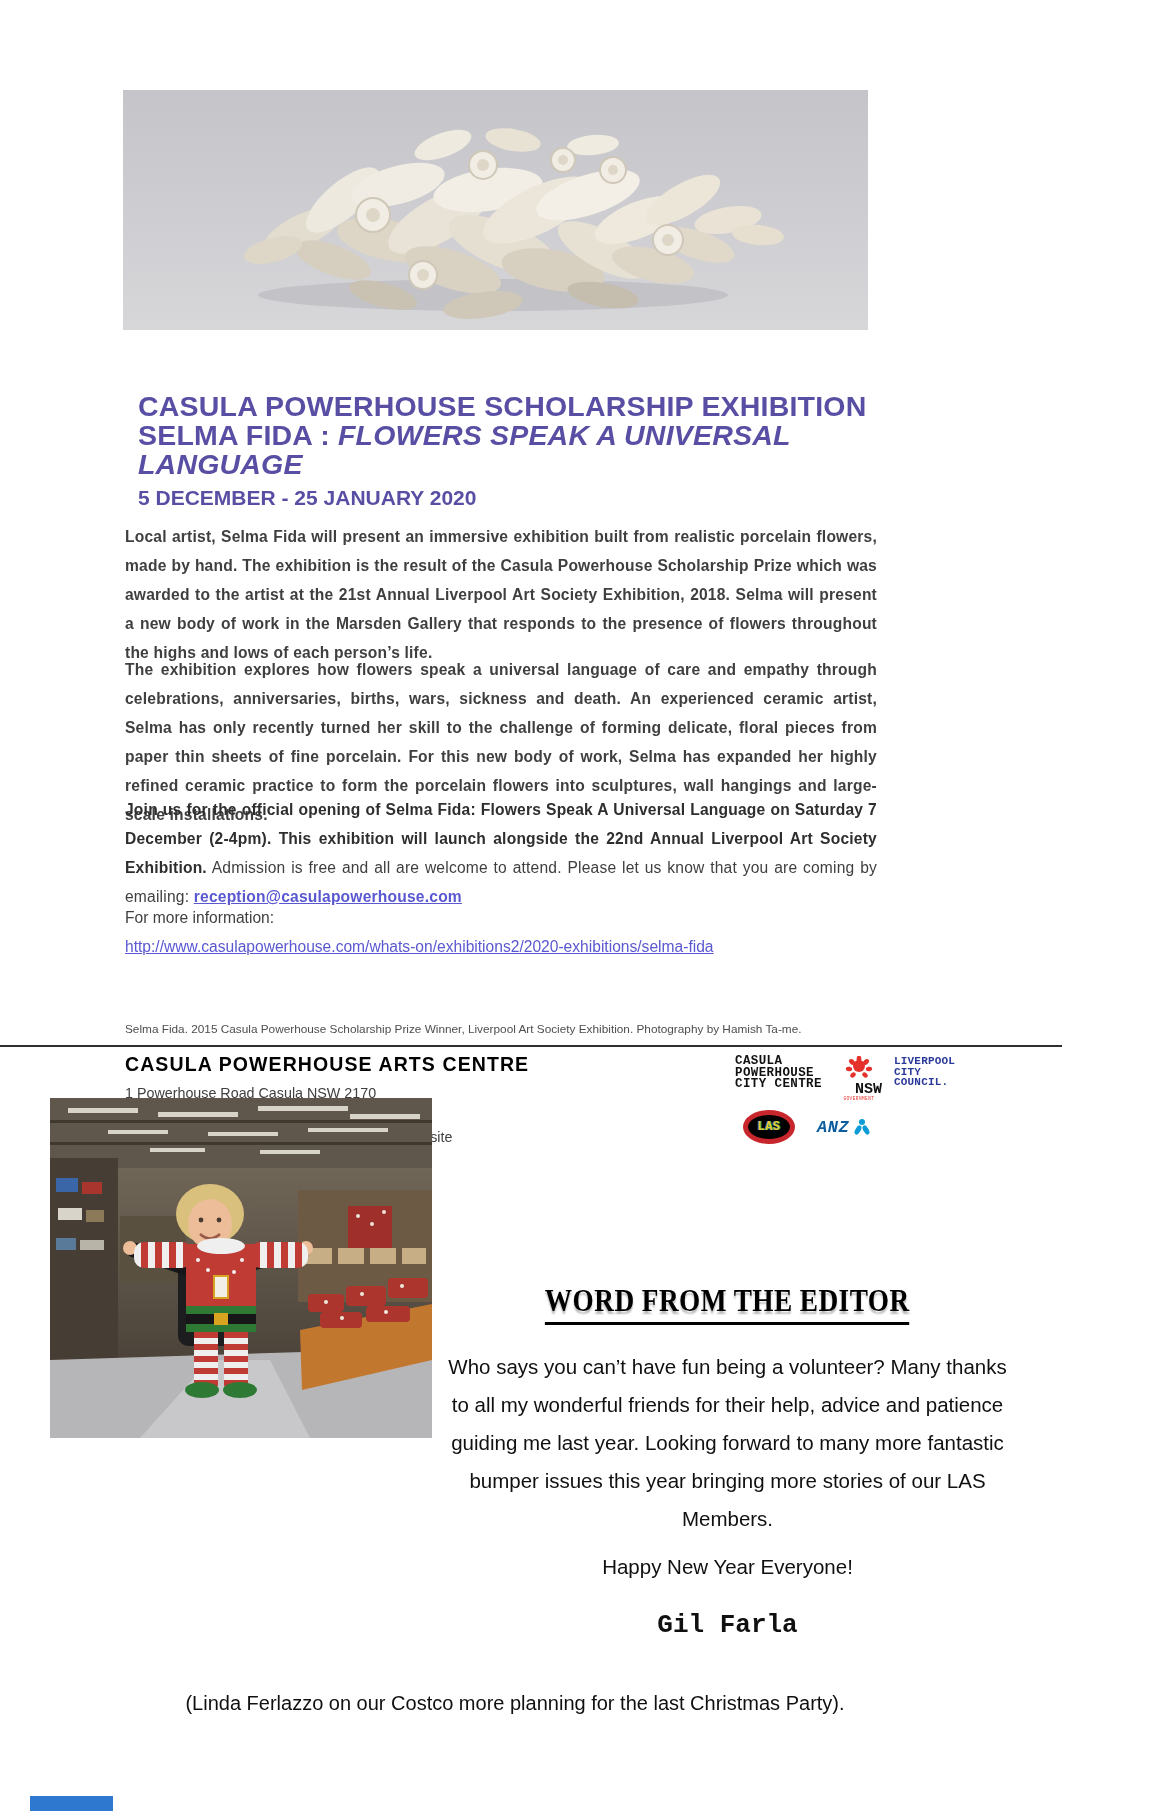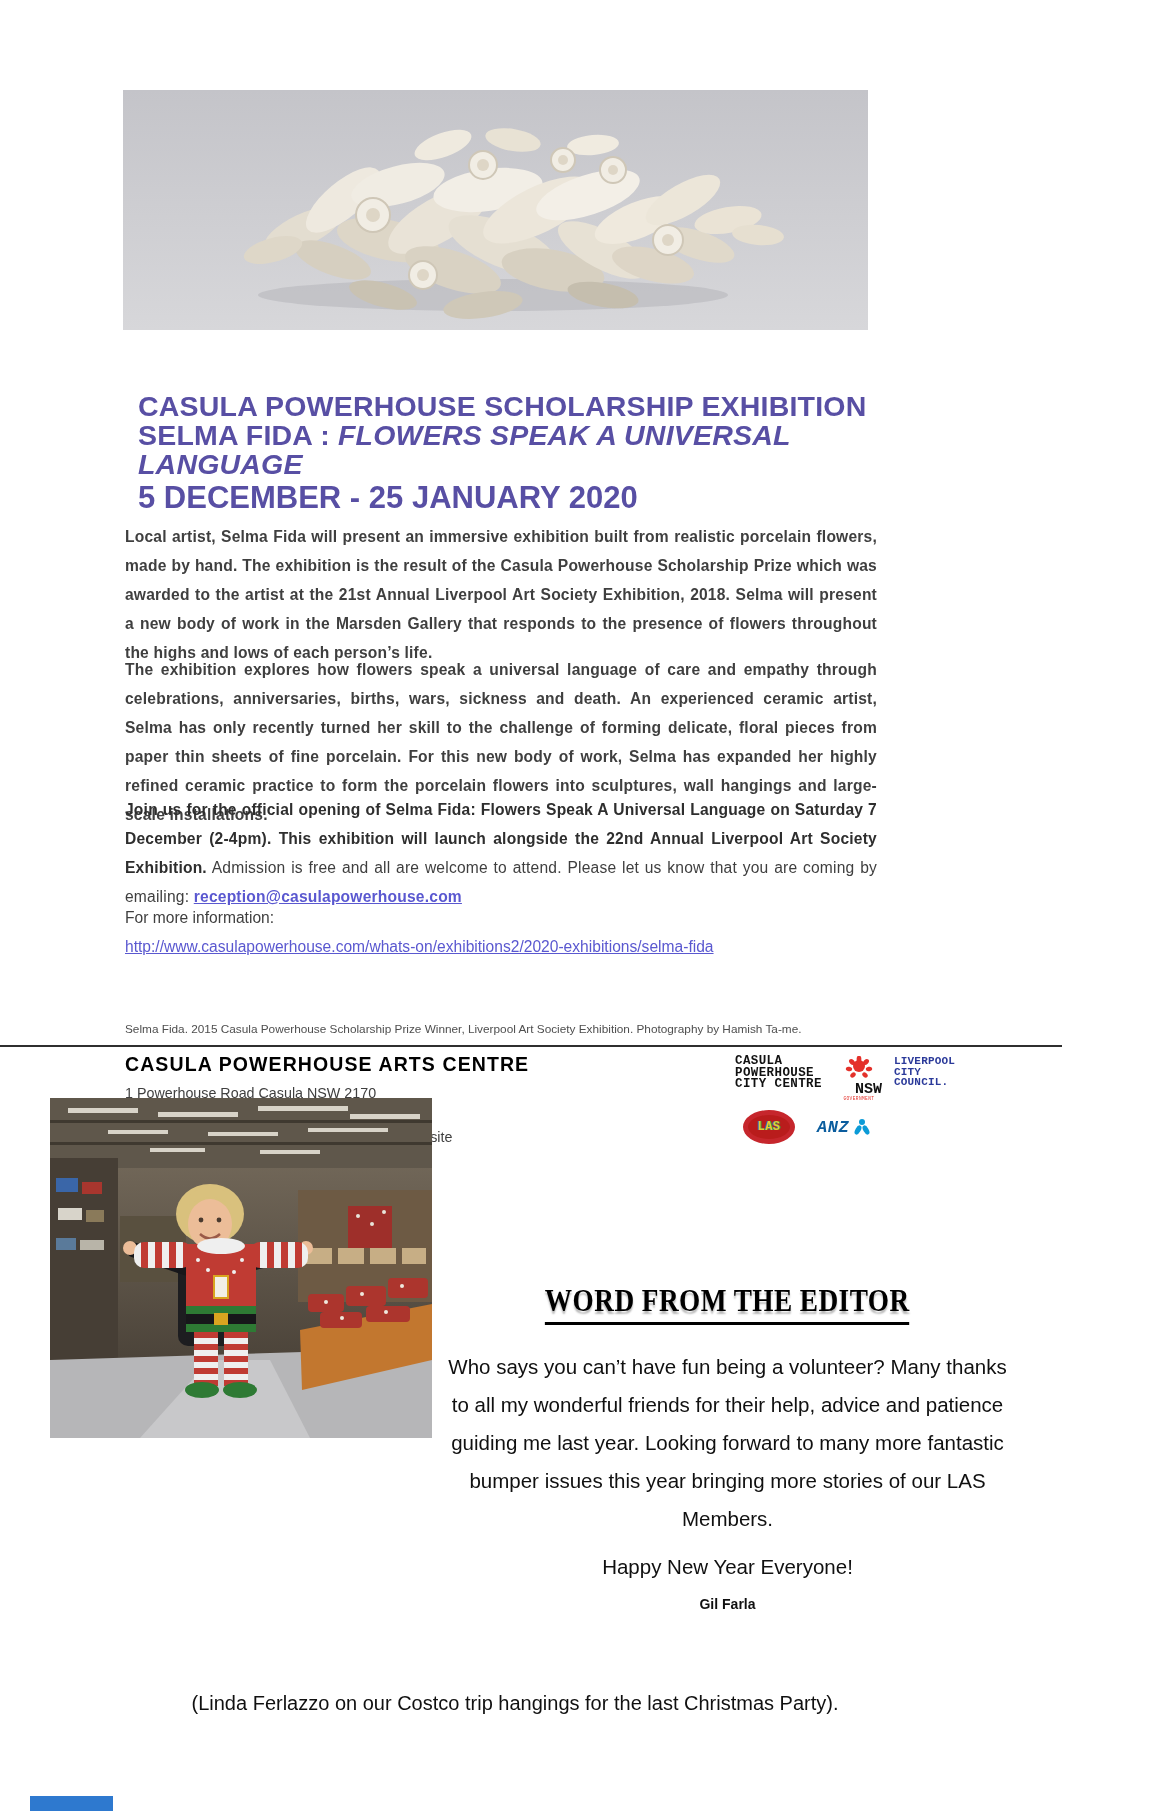--- a/index.html
+++ b/index.html
@@ -7,21 +7,21 @@
         font-family:"Liberation Sans", sans-serif;color:#3d3d3d;}
   .abs{position:absolute;}
 
   
   .hero{left:123px;top:90px;width:745px;height:240px;}
 
   
   .head-block{left:138px;top:392px;width:800px;color:#584fa4;font-weight:bold;}
   .head-line{font-size:28.5px;line-height:29px;letter-spacing:.2px;}
   .head-ital{font-style:italic;}
-  .head-dates{font-size:31px;line-height:28px;margin-top:5px;}
+  .head-dates{font-size:21px;line-height:28px;margin-top:5px;}
 
   
   .para{left:125px;width:752px;font-size:15.6px;line-height:29px;color:#3f3f3f;
         text-align:justify;letter-spacing:.2px;font-weight:bold;}
   .para.b{font-weight:bold;color:#2e2e2e;}
   .para .normal{font-weight:normal;color:#3f3f3f;}
   a.doclink{color:#5a58d0;text-decoration:underline;}
   .info-label{font-size:15.6px;color:#3f3f3f;line-height:29px;}
 
   .small-caption{left:125px;top:1022px;width:900px;font-size:11.8px;color:#4e4e4e;}
@@ -35,37 +35,37 @@
 
   
   .logos{left:735px;top:1056px;width:270px;}
   .logo-row{display:flex;align-items:flex-start;font-family:Liberation Mono, monospace;}
   .cpac-logo{font-weight:bold;color:#111;font-size:12.5px;line-height:11.5px;letter-spacing:.4px;}
   .nsw-logo{margin-left:14px;text-align:center;width:46px;}
   .nsw-txt{font-weight:bold;color:#101010;font-size:15px;line-height:13px;text-align:right;}
   .nsw-sub{font-size:4.5px;color:#e4312b;letter-spacing:.4px;}
   .lcc-logo{margin-left:12px;font-weight:bold;color:#2b3a9a;font-size:11px;line-height:10.5px;letter-spacing:.2px;}
   .logo-row2{margin-top:9px;margin-left:8px;align-items:center;}
-  .las-logo{width:52px;height:34px;border:5px solid #c6262c;border-radius:50%;background:#b91c1c;
+  .las-logo{width:52px;height:34px;border:5px solid #c6262c;border-radius:50%;background:#000000;
             display:flex;align-items:center;justify-content:center;box-sizing:border-box;}
   .las-txt{color:#e9c833;font-size:12px;font-weight:bold;letter-spacing:.5px;
            text-shadow:1px 0 0 #3aa33a, -1px 0 0 #2a69c8;}
   .anz-logo{margin-left:22px;display:flex;align-items:center;}
   .anz-txt{color:#0b5d9e;font-weight:bold;font-style:italic;font-size:17px;letter-spacing:.5px;}
 
   
   .photo{left:50px;top:1098px;width:382px;height:340px;background:#6e655a;}
   .editor-col{left:440px;top:1283px;width:575px;text-align:center;color:#101010;}
   .editor-head{display:inline-block;font-family:"Liberation Serif", serif;font-weight:bold;
                font-size:31px;letter-spacing:.5px;color:#000;transform:scaleX(.88);
                border-bottom:3px solid #000;padding-bottom:3px;
                text-shadow:0 3px 2px rgba(0,0,0,.28);}
   .editor-body{margin-top:23px;font-size:20.5px;line-height:38px;}
   .editor-happy{margin-top:17px;font-size:20.5px;}
-  .editor-sig{margin-top:17px;font-size:14px;font-weight:bold;}
+  .editor-sig{margin-top:31px;font-size:26px;font-weight:bold;font-family:Liberation Mono, monospace;}
   .bottom-caption{left:0;top:1692px;width:1030px;text-align:center;font-size:20px;color:#101010;}
 
   .page-strip{left:30px;top:1796px;width:83px;height:15px;background:#2e79cf;}
 </style>
 </head>
 <body>
 
 <div class="page">
 
   <div class="abs hero">
@@ -316,17 +316,17 @@
     </svg>
   </div>
 
   <div class="abs editor-col">
     <span class="editor-head">WORD FROM THE EDITOR</span>
     <div class="editor-body">Who says you can’t have fun being a volunteer? Many thanks to all my wonderful friends for their help, advice and patience guiding me last year. Looking forward to many more fantastic bumper issues this year bringing more stories of our LAS Members.</div>
     <div class="editor-happy">Happy New Year Everyone!</div>
     <div class="editor-sig">Gil Farla</div>
   </div>
 
-  <div class="abs bottom-caption">(Linda Ferlazzo on our Costco trip hangings for the last Christmas Party).</div>
+  <div class="abs bottom-caption">(Linda Ferlazzo on our Costco more planning for the last Christmas Party).</div>
 
   <div class="abs page-strip"></div>
 
 </div>
 
 </body></html>

